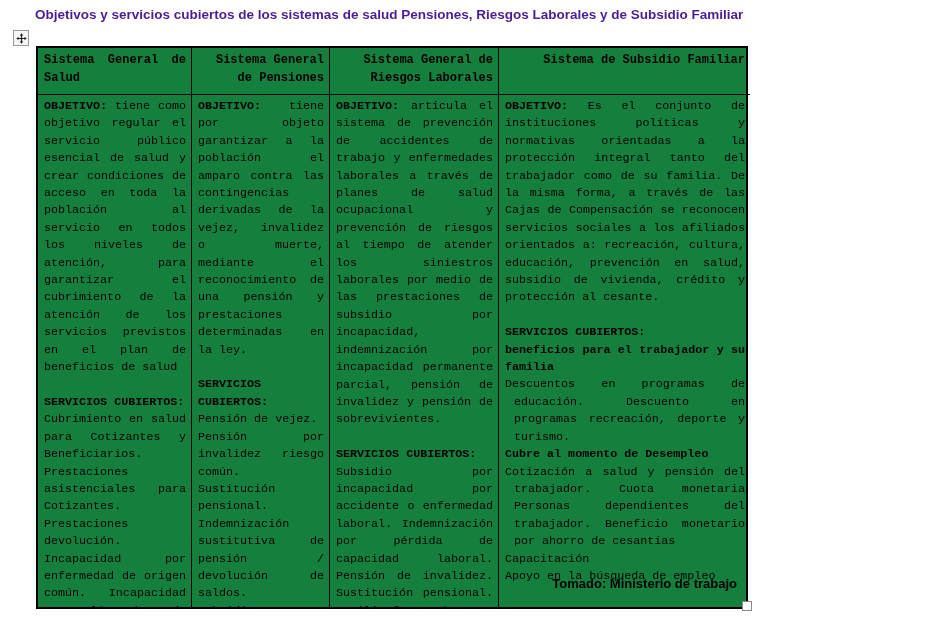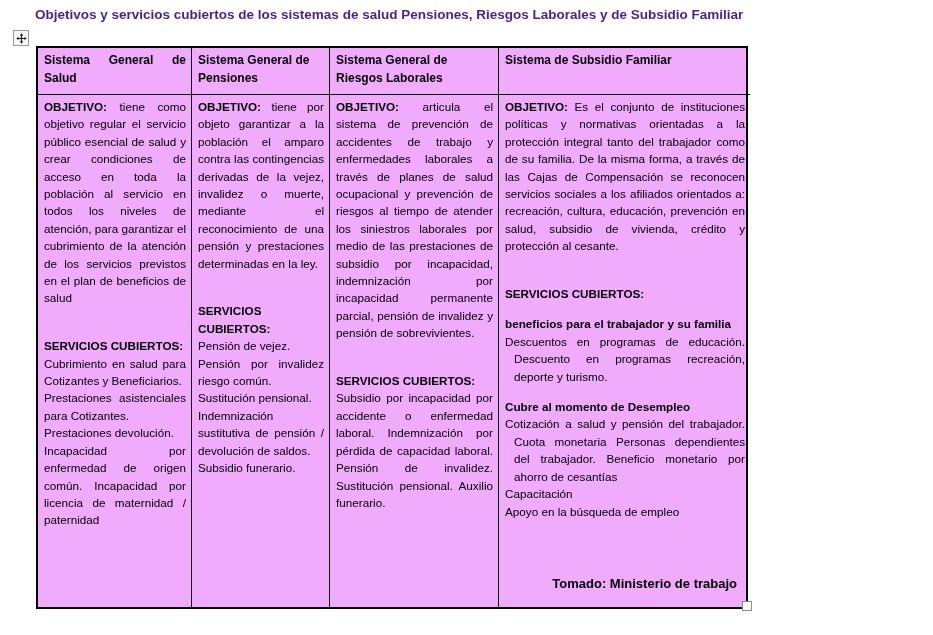--- a/index.html
+++ b/index.html
@@ -37,42 +37,43 @@
   .move-handle svg { display: block; }
   .grid {
     position: absolute;
     left: 36px;
     top: 46px;
     width: 712px;
     display: grid;
     grid-template-columns: 154px 138px 169px 251px;
     grid-template-rows: 47px 512px;
     border: 2px solid #000;
-    background: #f0abfc;
+    background: #15803d;
+    font-family: Liberation Mono, monospace;
   }
   .cell {
     border-right: 1.5px solid #000;
     border-bottom: 1.5px solid #000;
     padding: 3px 5px 2px 6px;
     overflow: hidden;
     font-size: 11.7px;
     line-height: 17.4px;
   }
   .cell.last-col { border-right: none; }
   .cell.last-row { border-bottom: none; }
   .hdr {
     font-weight: bold;
     font-size: 12px;
     line-height: 17.5px;
     padding-top: 4px;
   }
-  .hdr.center { text-align: left; }
+  .hdr.center { text-align: right; }
   .hdr.justify { text-align: justify; }
   .just { text-align: justify; }
-  .b { font-weight: bold; margin-top: 13px; }
+  .b { font-weight: bold; }
   .gap { height: 17.4px; }
   .hang { padding-left: 9px; text-indent: -9px; text-align: justify; }
   .footer {
     position: absolute;
     left: 36px;
     top: 576px;
     width: 701px;
     text-align: right;
     font-size: 13px;
     font-weight: bold;

